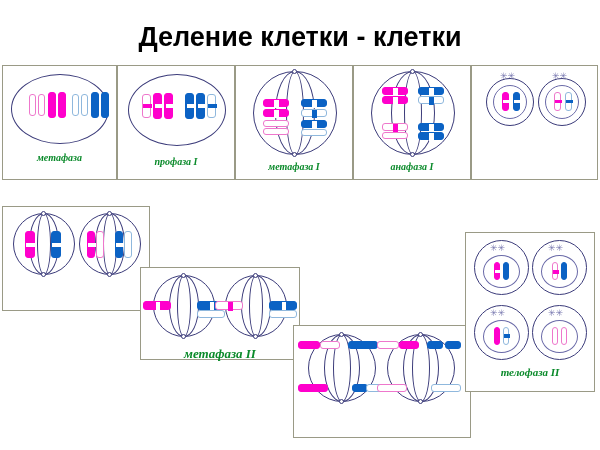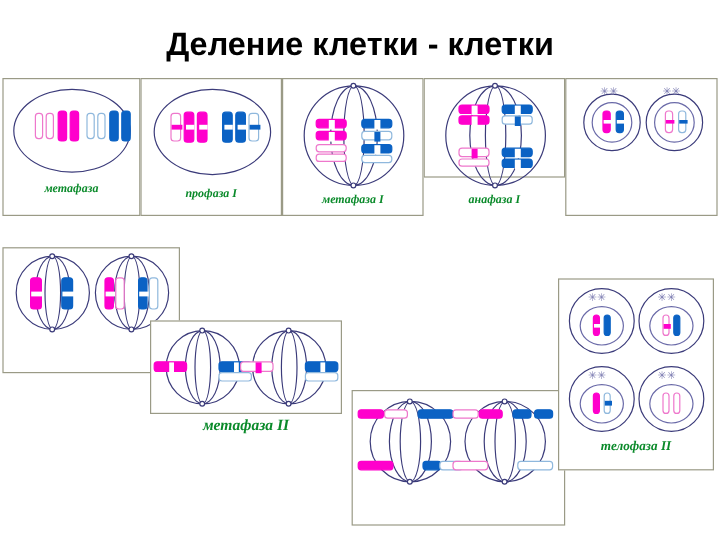--- a/index.html
+++ b/index.html
@@ -88,21 +88,21 @@
   <div class="chr b-o" style="left:65px;top:43px;width:26px;height:8px;">
     <div class="cband-b" style="left:10px;top:0;width:5px;height:8px;"></div>
     </div>
   <div class="chr b-f" style="left:65px;top:54px;width:26px;height:8px;">
     <div class="cband" style="left:10px;top:0;width:5px;height:8px;"></div>
     </div>
   <div class="chr b-o" style="left:65px;top:63px;width:26px;height:7px;"></div>
   <div class="plabel" style="left:0;top:95px;font-size:10px;">метафаза I</div>
 </div>
 
-<div class="panel" style="left:353px;top:65px;width:118px;height:83px;">
+<div class="panel" style="left:353px;top:65px;width:118px;height:115px;">
   <div class="cell" style="left:17px;top:5px;width:84px;height:84px;"></div>
   <div class="spindle" style="left:37px;top:5px;width:44px;height:84px;"></div>
   <div class="spindle" style="left:50px;top:5px;width:18px;height:84px;"></div>
   <div class="pole" style="left:56px;top:3px;"></div>
   <div class="pole" style="left:56px;top:86px;"></div>
   <div class="chr m-f" style="left:28px;top:21px;width:26px;height:8px;">
     <div class="cband" style="left:10px;top:0;width:5px;height:8px;"></div>
     </div>
   <div class="chr m-f" style="left:28px;top:30px;width:26px;height:8px;">
     <div class="cband" style="left:10px;top:0;width:5px;height:8px;"></div>
@@ -170,21 +170,21 @@
   <div class="chr m-f" style="left:84px;top:24px;width:8px;height:27px;">
     <div class="cband" style="left:0;top:11px;width:8px;height:4px;"></div>
     </div>
   <div class="chr m-o" style="left:93px;top:24px;width:8px;height:27px;"></div>
   <div class="chr b-f" style="left:112px;top:24px;width:8px;height:27px;">
     <div class="cband" style="left:0;top:11px;width:8px;height:4px;"></div>
     </div>
   <div class="chr b-o" style="left:121px;top:24px;width:8px;height:27px;"></div>
 </div>
 
-<div class="panel" style="left:125px;top:267px;width:160px;height:78px;">
+<div class="panel" style="left:140px;top:267px;width:160px;height:93px;">
   <div class="cell" style="left:12px;top:7px;width:62px;height:62px;"></div>
   <div class="spindle" style="left:28px;top:7px;width:30px;height:62px;"></div>
   <div class="spindle" style="left:36px;top:7px;width:14px;height:62px;"></div>
   <div class="pole" style="left:40px;top:5px;"></div>
   <div class="pole" style="left:40px;top:66px;"></div>
   <div class="chr m-f" style="left:2px;top:33px;width:28px;height:9px;">
     <div class="cband" style="left:12px;top:0;width:4px;height:9px;"></div>
     </div>
   <div class="chr b-f" style="left:56px;top:33px;width:28px;height:9px;">
     <div class="cband" style="left:12px;top:0;width:4px;height:9px;"></div>

